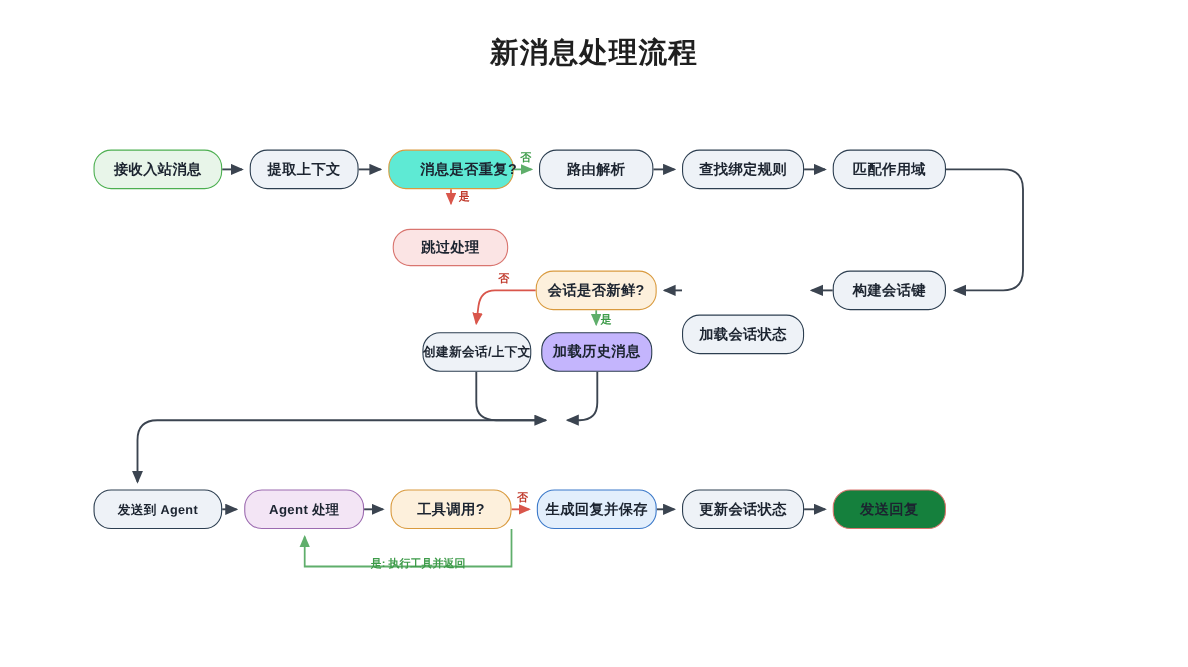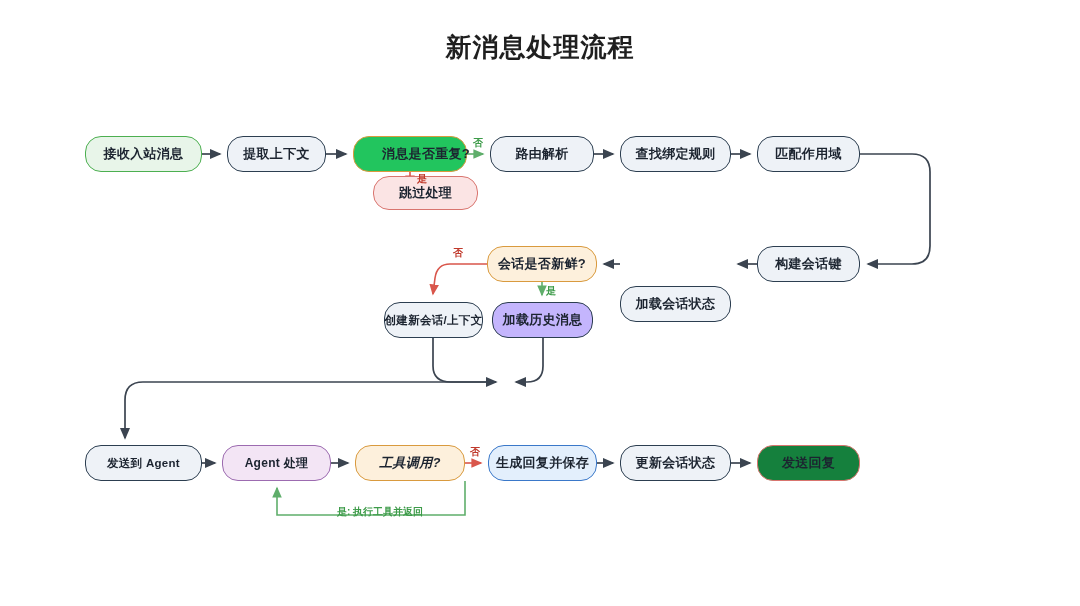--- a/index.html
+++ b/index.html
@@ -109,33 +109,33 @@
     <g fill="none" stroke-width="1.6" stroke="#d9564b" marker-end="url(#ah-red)">
       <path d="M410,172 L410,185"></path>
       <path d="M487,264 L450,264 Q437,264 435,278 L433,294"></path>
       <path d="M465,463 L481,463"></path>
     </g>
   </svg>
 
   <div id="nodes">
       <div class="node" style="left: 85px; top: 136px; width: 117px; height: 36px; background: rgb(232, 245, 233); border-color: rgb(76, 175, 80);">接收入站消息</div>
       <div class="node" style="left: 227px; top: 136px; width: 99px; height: 36px; background: rgb(238, 242, 247); border-color: rgb(44, 62, 80);">提取上下文</div>
-      <div class="node" style="left: 353px; top: 136px; width: 114px; height: 36px; background: #22c55e; border-color: rgb(217, 154, 62); padding-left: 32px;">消息是否重复?</div>
-      <div class="node" style="left: 357px; top: 176px; width: 105px; height: 34px; background: rgb(251, 228, 228); border-color: rgb(217, 117, 111); margin-left: 16px;">跳过处理</div>
+      <div class="node" style="left: 353px; top: 136px; width: 114px; height: 36px; background: #5eead4; border-color: rgb(217, 154, 62); padding-left: 32px;">消息是否重复?</div>
+      <div class="node" style="left: 357px; top: 208px; width: 105px; height: 34px; background: rgb(251, 228, 228); border-color: rgb(217, 117, 111);">跳过处理</div>
       <div class="node" style="left: 490px; top: 136px; width: 104px; height: 36px; background: rgb(238, 242, 247); border-color: rgb(44, 62, 80);">路由解析</div>
       <div class="node" style="left: 620px; top: 136px; width: 111px; height: 36px; background: rgb(238, 242, 247); border-color: rgb(44, 62, 80);">查找绑定规则</div>
       <div class="node" style="left: 757px; top: 136px; width: 103px; height: 36px; background: rgb(238, 242, 247); border-color: rgb(44, 62, 80);">匹配作用域</div>
       <div class="node" style="left: 757px; top: 246px; width: 103px; height: 36px; background: rgb(238, 242, 247); border-color: rgb(44, 62, 80);">构建会话键</div>
       <div class="node" style="left: 620px; top: 246px; width: 111px; height: 36px; background: rgb(238, 242, 247); border-color: rgb(44, 62, 80); margin-top: 40px;">加载会话状态</div>
       <div class="node" style="left: 487px; top: 246px; width: 110px; height: 36px; background: rgb(253, 240, 220); border-color: rgb(217, 154, 62);">会话是否新鲜?</div>
       <div class="node" style="left: 384px; top: 302px; width: 99px; height: 36px; background: rgb(238, 242, 247); border-color: rgb(44, 62, 80); font-size: 11.5px;">创建新会话/上下文</div>
       <div class="node" style="left: 492px; top: 302px; width: 101px; height: 36px; background: #c4b5fd; border-color: rgb(44, 62, 80);">加载历史消息</div>
       <div class="node" style="left: 85px; top: 445px; width: 117px; height: 36px; background: rgb(238, 242, 247); border-color: rgb(44, 62, 80); font-size: 11.5px;">发送到 Agent</div>
       <div class="node" style="left: 222px; top: 445px; width: 109px; height: 36px; background: rgb(243, 229, 245); border-color: rgb(156, 107, 176); font-size: 12px;">Agent 处理</div>
-      <div class="node" style="left: 355px; top: 445px; width: 110px; height: 36px; background: rgb(253, 240, 220); border-color: rgb(217, 154, 62); font-style: italic;">工具调用?</div>
+      <div class="node" style="left: 355px; top: 445px; width: 110px; height: 36px; background: rgb(253, 240, 220); border-color: rgb(217, 154, 62);">工具调用?</div>
       <div class="node" style="left: 488px; top: 445px; width: 109px; height: 36px; background: rgb(227, 239, 252); border-color: rgb(58, 120, 201);">生成回复并保存</div>
       <div class="node" style="left: 620px; top: 445px; width: 111px; height: 36px; background: rgb(238, 242, 247); border-color: rgb(44, 62, 80);">更新会话状态</div>
       <div class="node" style="left: 757px; top: 445px; width: 103px; height: 36px; background: #15803d; border-color: rgb(217, 117, 111);">发送回复</div>
     </div>
   <div id="labels">
       <div class="edge-label lbl-green" style="left: 473px; top: 136px;">否</div>
       <div class="edge-label lbl-red" style="left: 417px; top: 172px;">是</div>
       <div class="edge-label lbl-red" style="left: 453px; top: 246px;">否</div>
       <div class="edge-label lbl-green" style="left: 546px; top: 284px;">是</div>
       <div class="edge-label lbl-red" style="left: 470px; top: 445px;">否</div>

